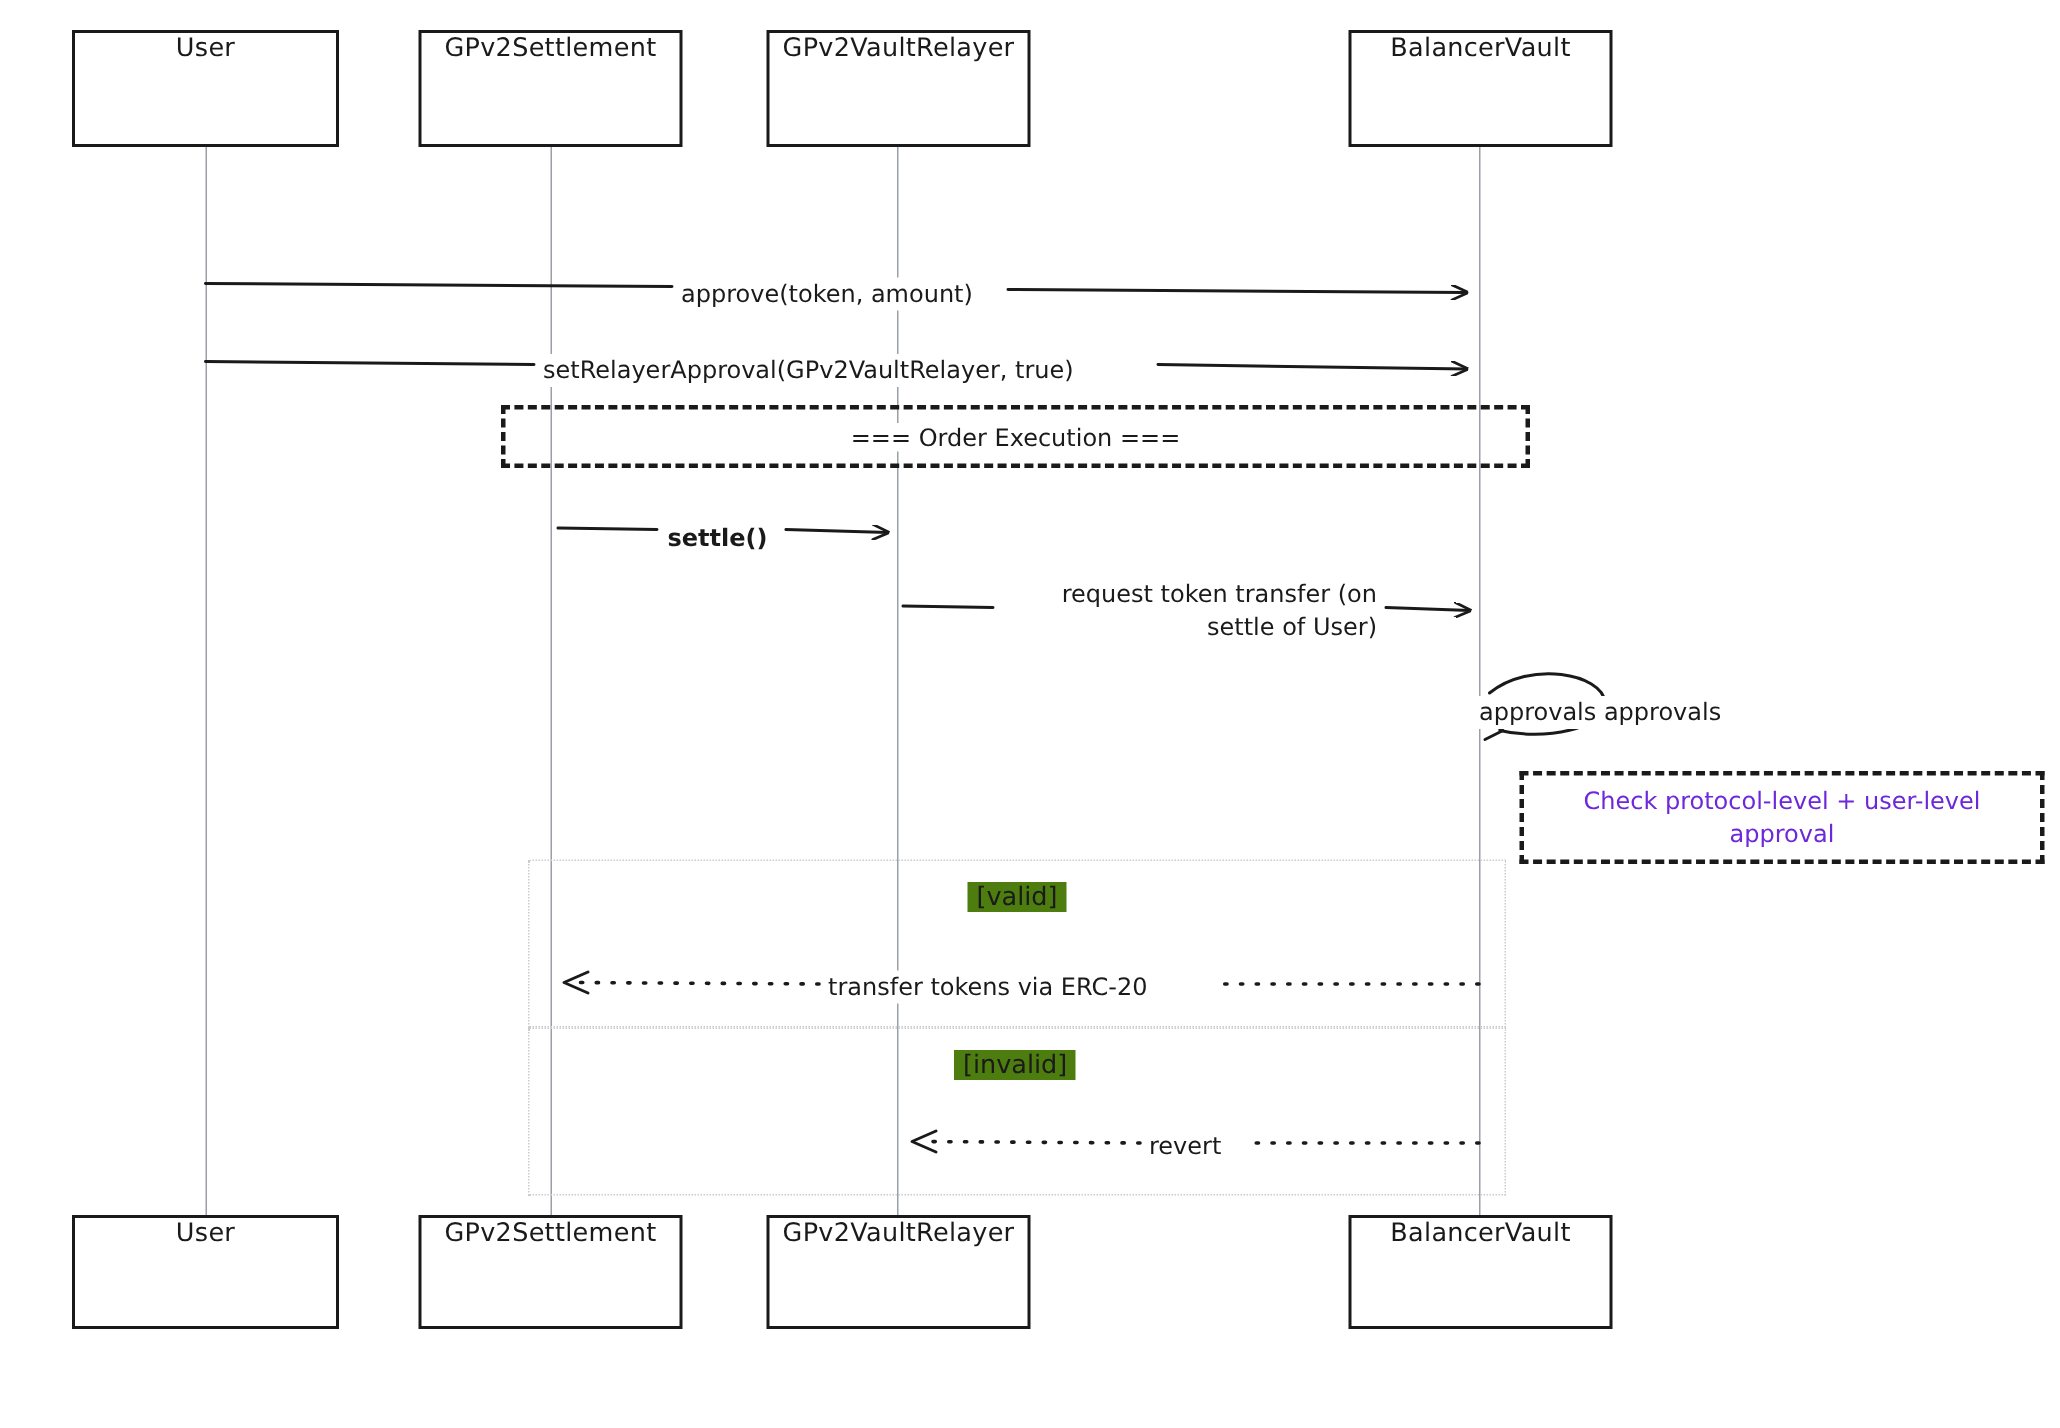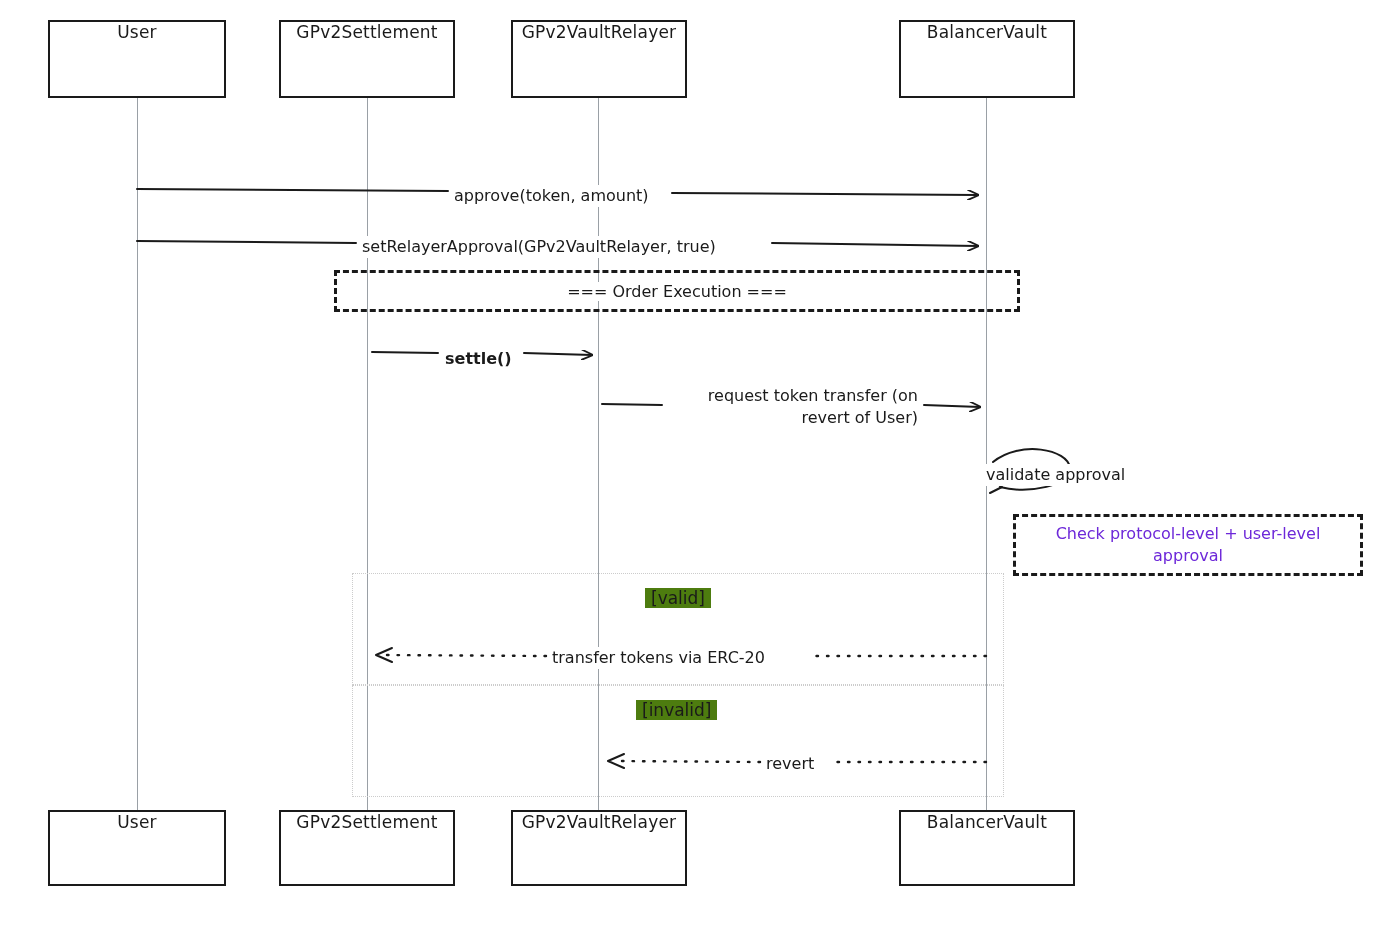--- a/index.html
+++ b/index.html
@@ -148,22 +148,22 @@
 
   <div class="alt-frame" style="left:352px; top:573px; width:652px; height:112px;"></div>
   <div class="alt-frame" style="left:352px; top:685px; width:652px; height:112px;"></div>
 
   <div class="alt-label" style="left:645px; top:588px;">[valid]</div>
   <div class="alt-label" style="left:636px; top:700px;">[invalid]</div>
 
   <div class="msg-label" style="left:450px; top:185px;">approve(token, amount)</div>
   <div class="msg-label" style="left:358px; top:236px;">setRelayerApproval(GPv2VaultRelayer, true)</div>
   <div class="msg-label" style="left:441px; top:348px;font-weight:bold;">settle()</div>
-  <div class="msg-label wrap" style="left:664px; top:385px; width:250px;">request token transfer (on revert of User)</div>
-  <div class="msg-label" style="left:982px; top:464px;">validate approval</div>
+  <div class="msg-label wrap" style="left:664px; top:385px; width:250px;">request token transfer (on settle of User)</div>
+  <div class="msg-label" style="left:982px; top:464px;">approvals approvals</div>
   <div class="msg-label" style="left:548px; top:647px;">transfer tokens via ERC-20</div>
   <div class="msg-label" style="left:762px; top:753px;">revert</div>
 
   <div class="note-box" style="left:1013px; top:514px; width:350px; height:62px;">
     <span>Check protocol-level + user-level approval</span>
   </div>
 
   <svg class="overlay" viewBox="0 0 1373 952">
     <defs>
       <marker id="arrowhead" markerWidth="11" markerHeight="9" refX="10" refY="4.5" orient="auto" markerUnits="userSpaceOnUse">

